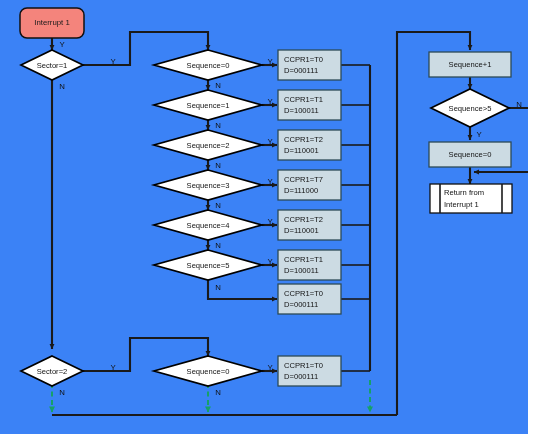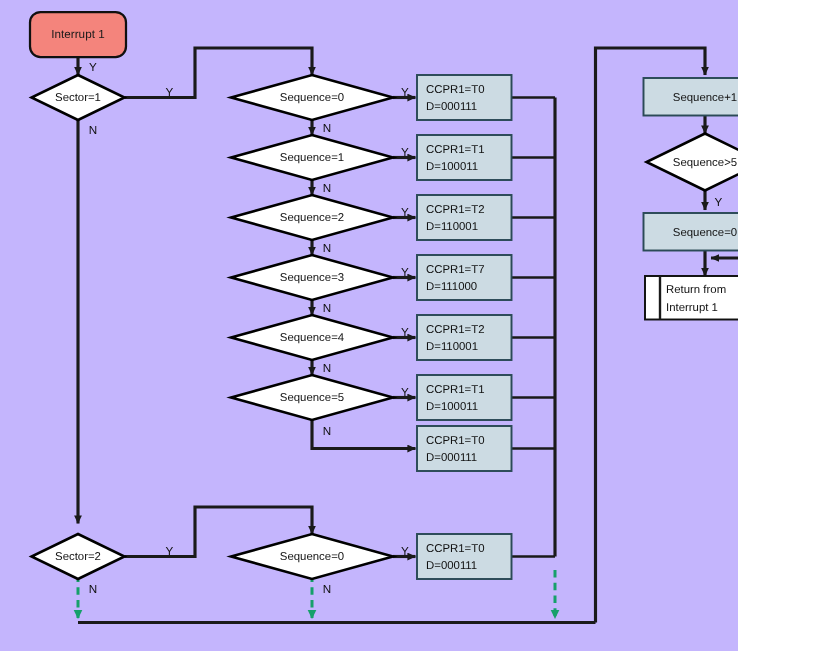--- a/index.html
+++ b/index.html
@@ -5,25 +5,24 @@
   html, body {
     margin: 0;
     padding: 0;
     background: #ffffff;
   }
   body {
     font-family: "Liberation Sans", sans-serif;
   }
   #canvas {
     position: relative;
-    width: 476px;
+    width: 528px;
     height: 434px;
-    background: #c4b5fd;
+    background: #3b82f6;
     overflow: hidden;
-    padding-left: 16px;
   }
   svg#flow {
     position: absolute;
     left: 0;
     top: 0;
     width: 550px;
     height: 434px;
     display: block;
   }
   .edge {

